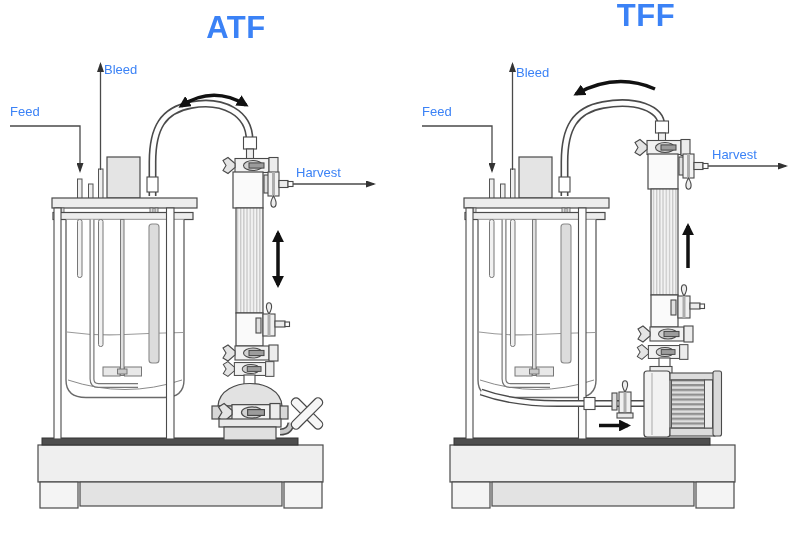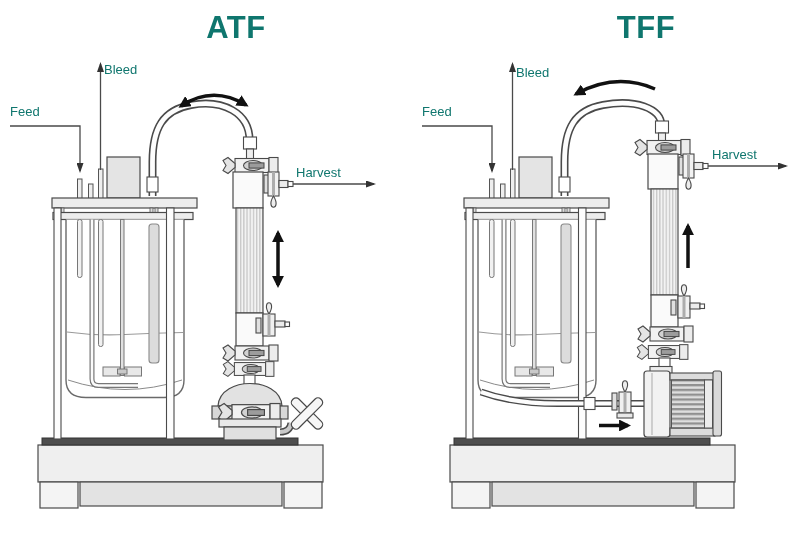--- a/index.html
+++ b/index.html
@@ -1,17 +1,17 @@
 <!DOCTYPE html>
 <html><head>
 <meta charset="utf-8">
 <style>
   html,body{margin:0;padding:0;background:#fff;}
   .stage{position:relative;width:800px;height:520px;background:#ffffff;overflow:hidden;
-         font-family:"Liberation Sans", sans-serif;color:#0f766e;}
+         font-family:"Liberation Sans", sans-serif;color:#3b82f6;}
   .stage svg{position:absolute;left:0;top:0;}
   .lbl{position:absolute;white-space:nowrap;line-height:1;}
   .title{font-size:31px;font-weight:bold;transform:translateX(-50%);letter-spacing:.5px;}
   .tag{font-size:13px;}
 </style>
 </head>
 <body>
 
 <div class="stage">
 
@@ -194,21 +194,21 @@
       </g>
     </g>
 
     <path d="M576,94 Q616,72 655,89" fill="none" stroke="#111" stroke-width="3.5" marker-start="url(#ah)"></path>
     <path d="M688,268 V226" fill="none" stroke="#111" stroke-width="3.5" marker-end="url(#ah)"></path>
     <path d="M599,425.5 H628" fill="none" stroke="#111" stroke-width="3.5" marker-end="url(#ah)"></path>
   </g>
 </svg>
 
 <div class="lbl title" style="left:236px;top:12px;">ATF</div>
-<div class="lbl title" style="left:646px;top:12px;">TFF</div>
+<div class="lbl title" style="left:646px;top:0;">TFF</div>
 
 <div class="lbl tag" style="left:10px;top:105px;">Feed</div>
 <div class="lbl tag" style="left:104px;top:63px;">Bleed</div>
 <div class="lbl tag" style="left:296px;top:166px;">Harvest</div>
 
 <div class="lbl tag" style="left:422px;top:105px;">Feed</div>
 <div class="lbl tag" style="left:516px;top:66px;">Bleed</div>
 <div class="lbl tag" style="left:712px;top:148px;">Harvest</div>
 
 </div>

